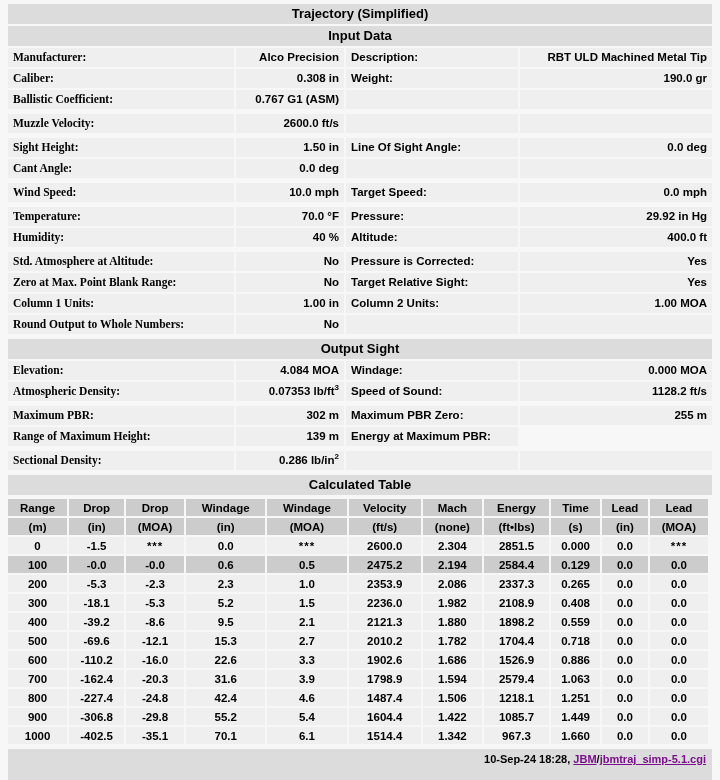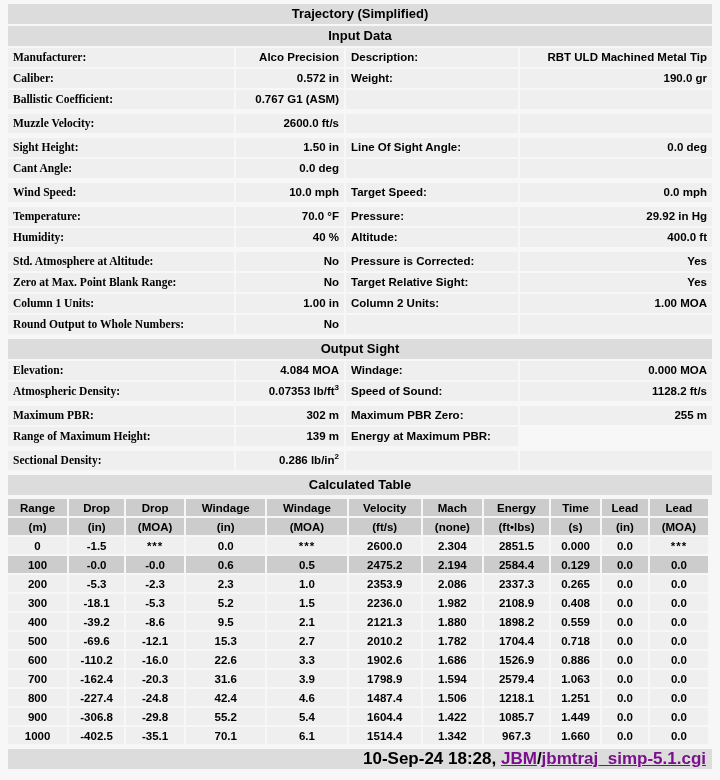--- a/index.html
+++ b/index.html
@@ -91,26 +91,26 @@
     padding: 0 1px;
     white-space: nowrap;
   }
   .ctable td.hdr { background: #cccccc; }
   .ctable tr.hl td { background: #cccccc; }
   .stars { letter-spacing: 1px; }
 
   
   .footer {
     background: #dcdcdc;
-    height: 20px;
+    height: 32px;
     line-height: 20px;
     text-align: right;
     padding-right: 6px;
     margin-top: 3px;
-    font-size: 17px;
+    font-size: 11px;
     font-weight: bold;
   }
   .footer a {
     color: #7a0f8c;
     text-decoration: underline;
   }
   .sep { color: #000; }
 </style>
 </head>
 <body>
@@ -122,21 +122,21 @@
   <div class="bar">Input Data</div>
   <div id="input-rows">
       <div class="inforow">
         <div class="cell c-label">Manufacturer:</div>
         <div class="cell c-value">Alco Precision</div>
         <div class="cell c-label2">Description:</div>
         <div class="cell c-value2">RBT ULD Machined Metal Tip</div>
       </div>
       <div class="inforow">
         <div class="cell c-label">Caliber:</div>
-        <div class="cell c-value">0.572 in</div>
+        <div class="cell c-value">0.308 in</div>
         <div class="cell c-label2">Weight:</div>
         <div class="cell c-value2">190.0 gr</div>
       </div>
       <div class="inforow groupend">
         <div class="cell c-label">Ballistic Coefficient:</div>
         <div class="cell c-value">0.767 G1 (ASM)</div>
         <div class="cell c-label2"></div>
         <div class="cell c-value2"></div>
       </div>
       <div class="inforow groupend">

